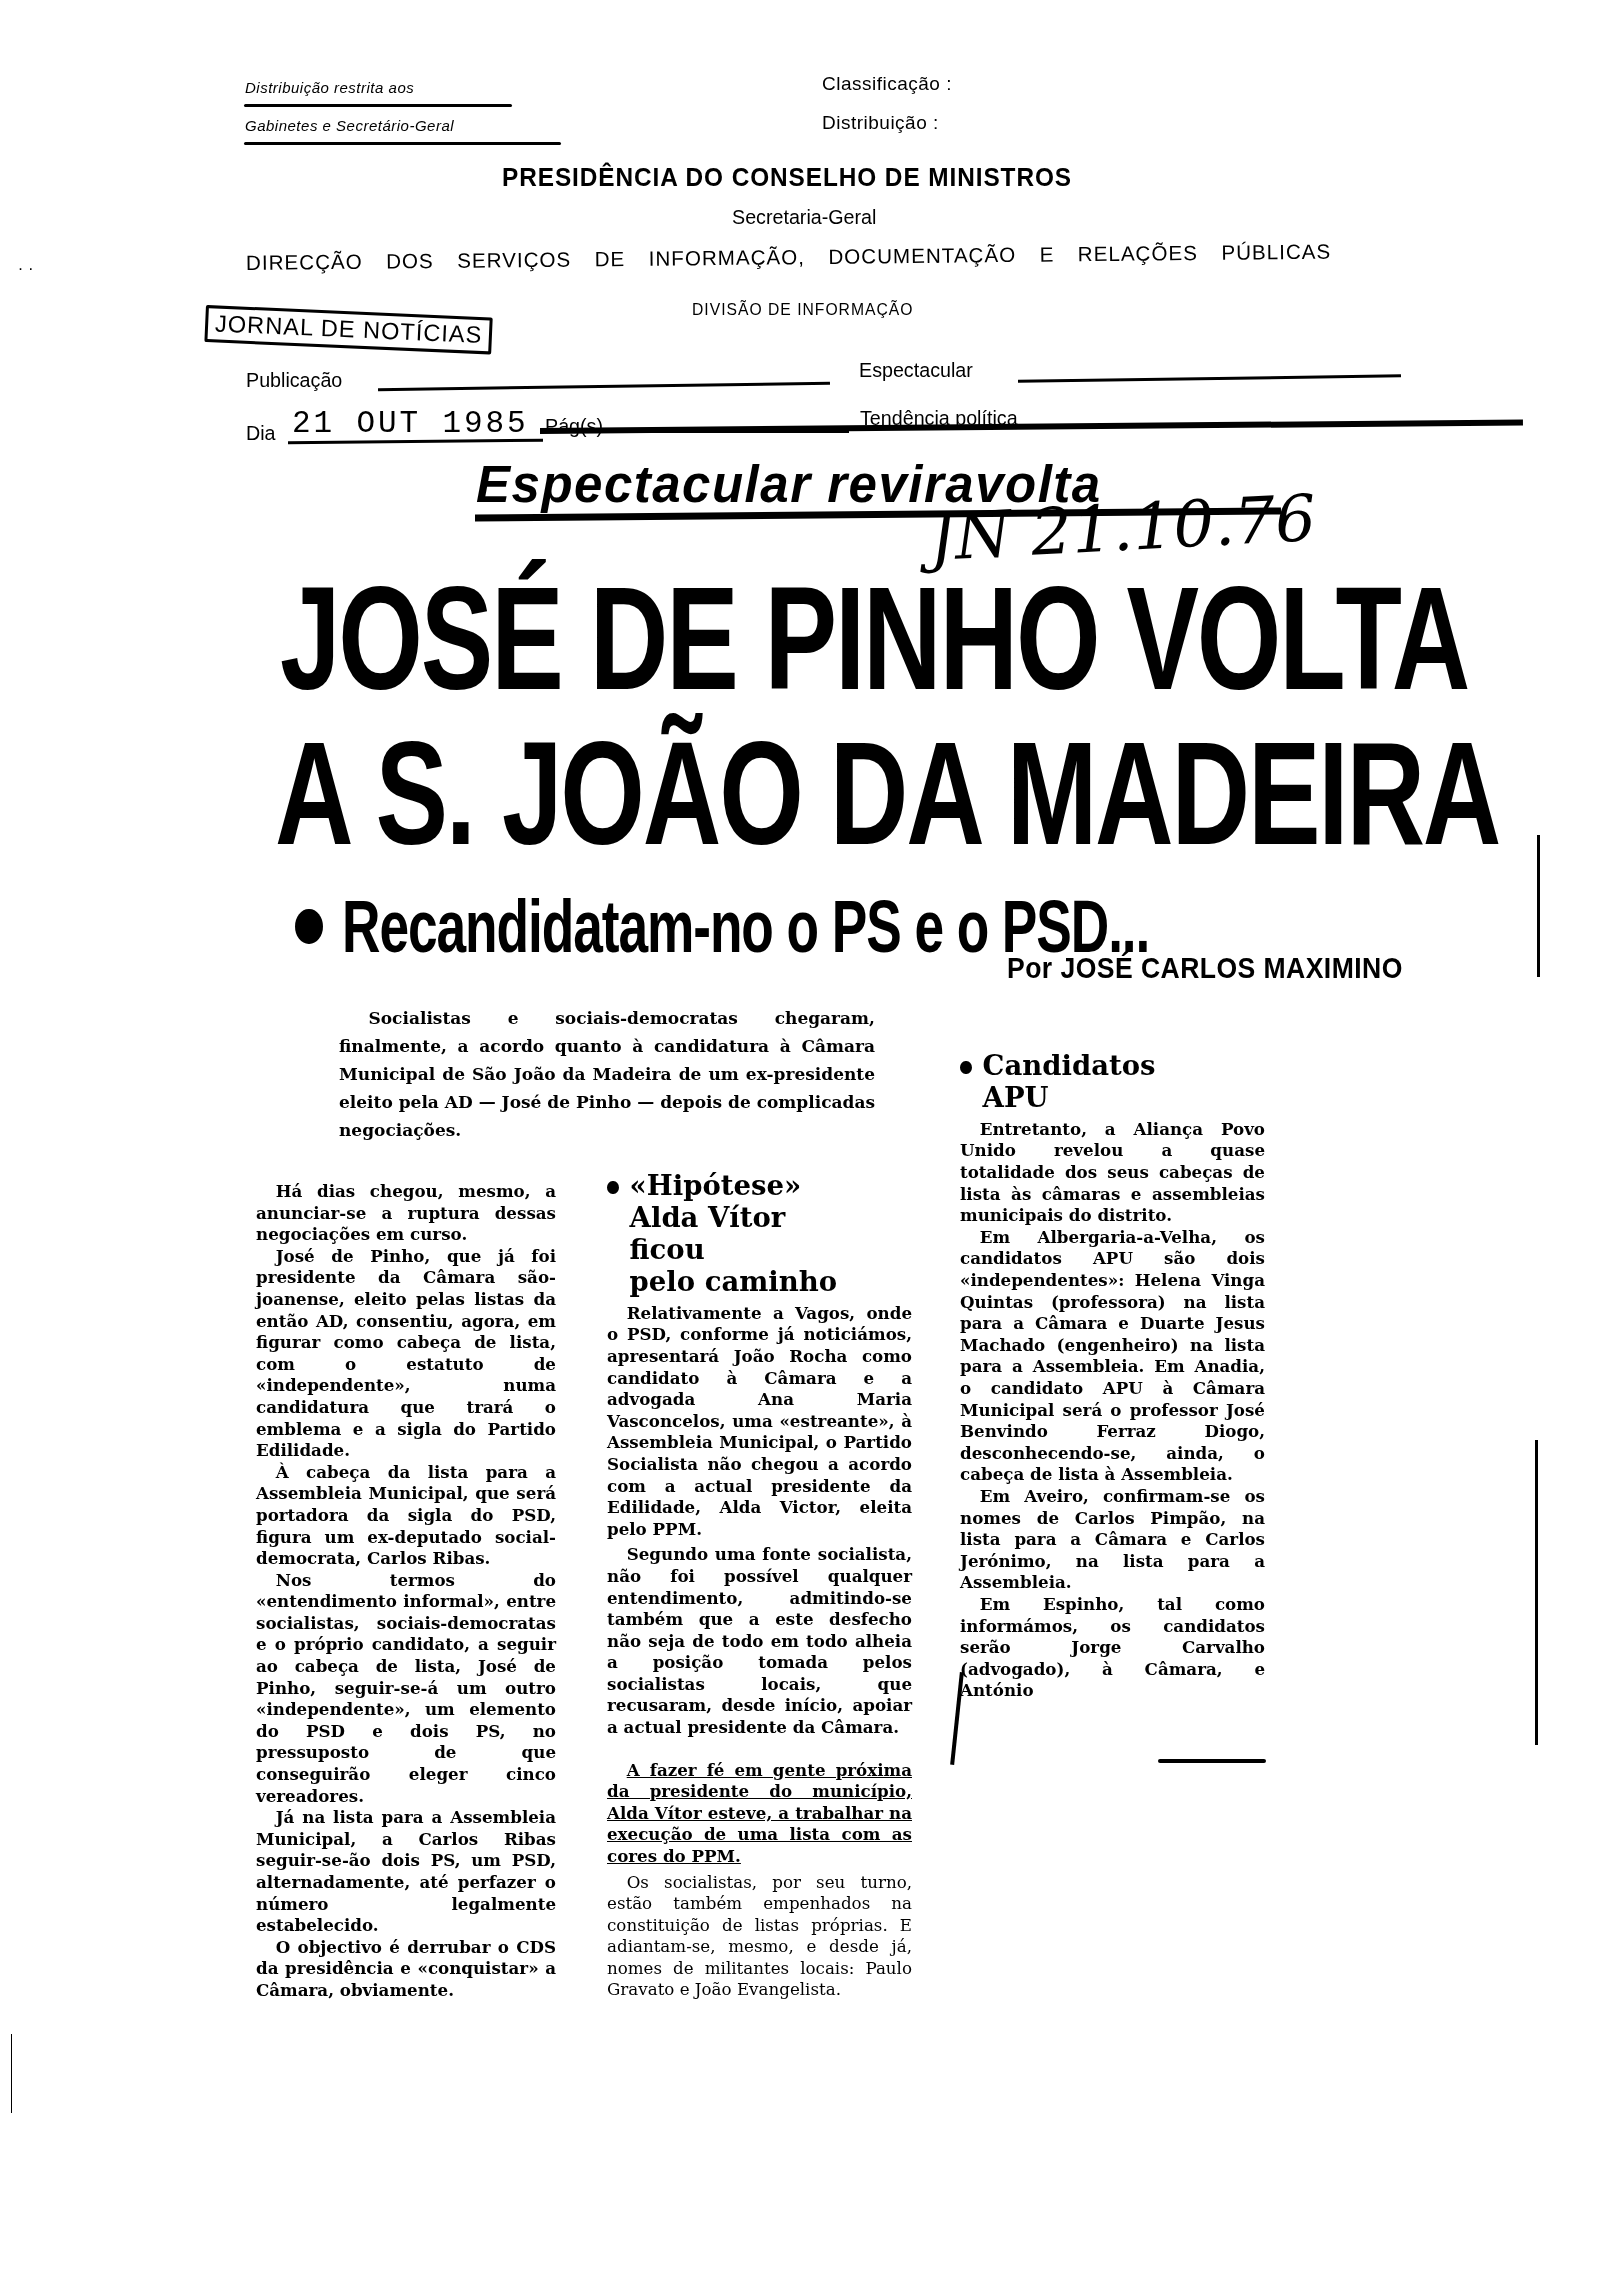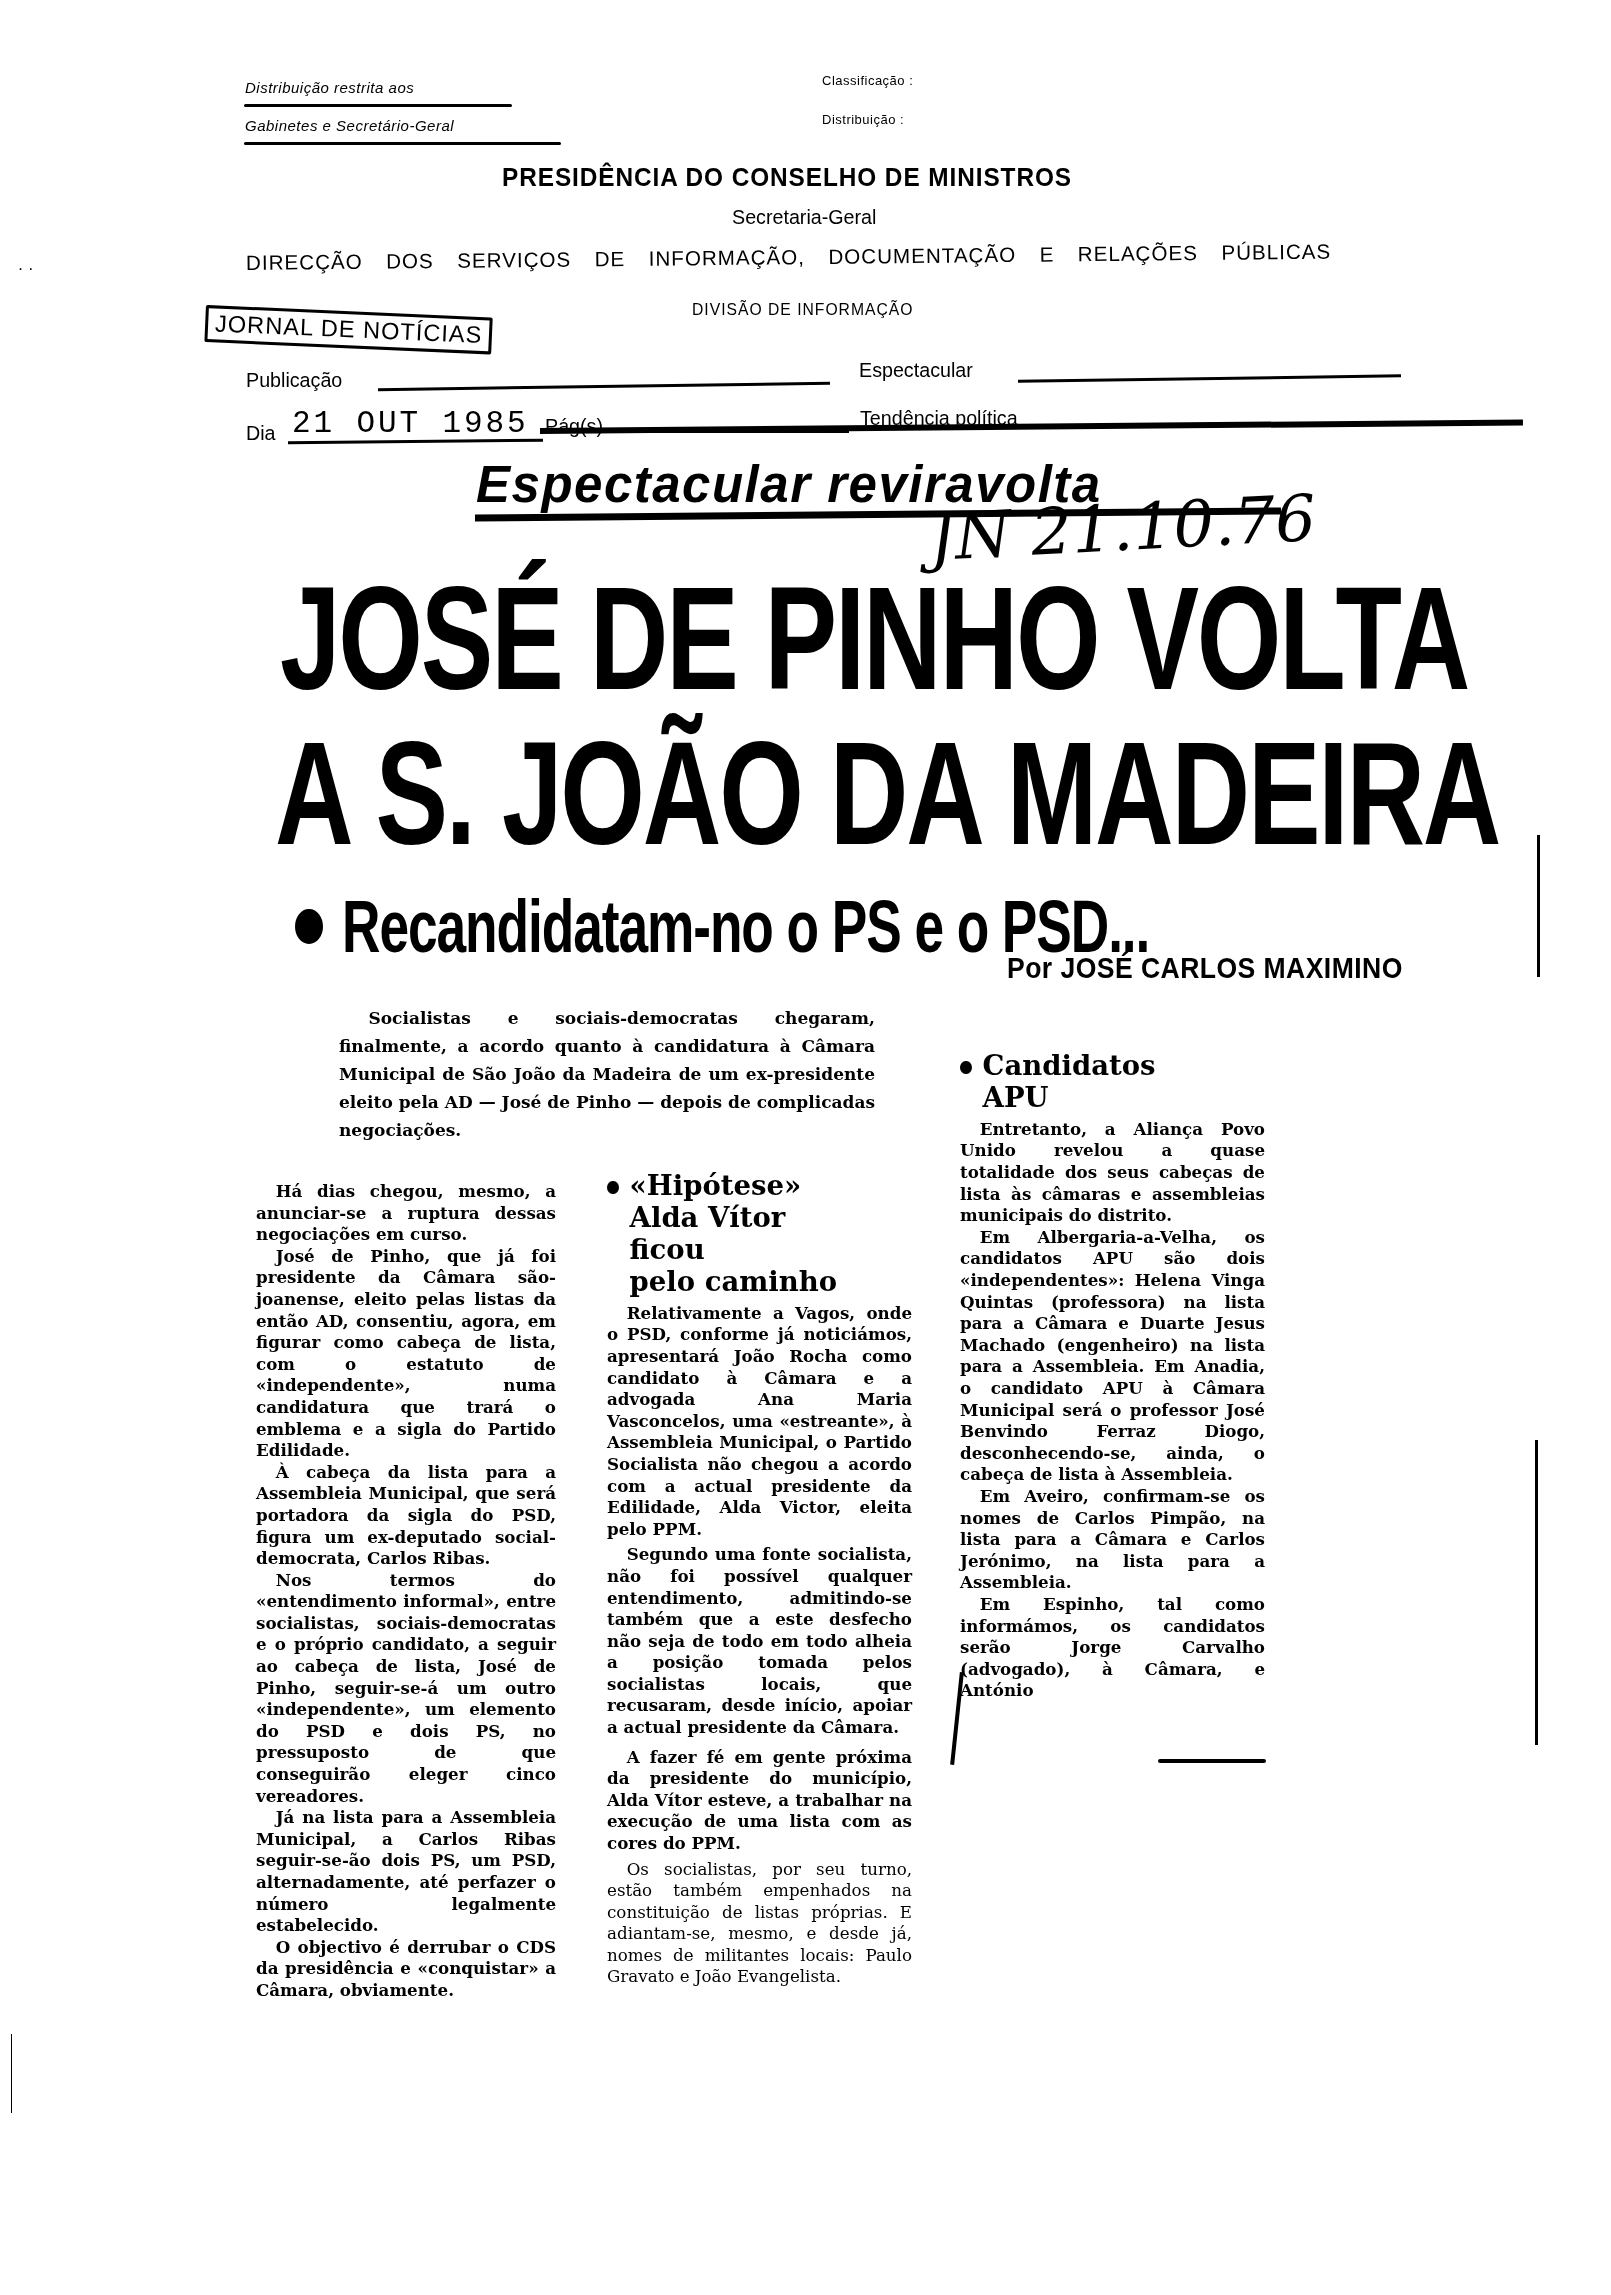--- a/index.html
+++ b/index.html
@@ -2,21 +2,21 @@
 <html style="font-size:7.9px"><head>
 <meta charset="utf-8">
 <style>
   html, body { margin: 0; padding: 0; background: #ffffff; }
   body { width: 1612px; height: 2295px; position: relative; overflow: hidden; color: #000; font-family: "Liberation Sans", sans-serif; }
   .abs { position: absolute; }
 
   
   .restr { font-style: italic; font-size: 15px; font-family: "Liberation Sans Narrow", "Liberation Sans", sans-serif; letter-spacing: 0.5px; }
   .restr-line { height: 2.9px; background: #000; border-radius: 1.5px; }
-  .meta-label { font-size: 13px; letter-spacing: 0.5px; }
+  .meta-label { font-size: 19px; letter-spacing: 0.5px; }
   .ministry { font-size: 26.5px; font-weight: bold; letter-spacing: 1px; transform: scaleX(0.92); transform-origin: left; }
   .secgeral { font-size: 19.7px; }
   .direccao { font-size: 20.6px; word-spacing: 16.7px; letter-spacing: 1px; transform: rotate(-0.6deg); transform-origin: left; }
   .divisao { font-size: 15.7px; letter-spacing: 1px; }
   .stamp { border: 3.9px solid #000; border-radius: 2px; padding: 2px 6.9px; font-size: 23.6px; letter-spacing: 1px; transform: rotate(2.5deg); transform-origin: left top; background: #fff; }
   .form-label { font-size: 19.7px; }
   .fill-line { height: 2.5px; background: #000; }
   .handdate { font-size: 31px; letter-spacing: 2.9px; font-family: "Liberation Mono", monospace; }
   .big-rule { height: 5.9px; background: #000; transform: rotate(-0.5deg); transform-origin: left; }
 
@@ -104,21 +104,21 @@
 <div class="abs" style="left:607px; top:1169px; width:305px;">
   <div class="sec-head">
     <span class="dot"></span><span>«Hipótese»</span>
     <span class="line2">Alda Vítor</span>
     <span class="line2">ficou</span>
     <span class="line2">pelo caminho</span>
   </div>
   <div class="col bold" style="font-weight:bold;">
     <p>Relativamente a Vagos, onde o PSD, conforme já noticiámos, apresentará João Rocha como candidato à Câmara e a advogada Ana Maria Vasconcelos, uma «estreante», à Assembleia Municipal, o Partido Socialista não chegou a acordo com a actual presidente da Edilidade, Alda Victor, eleita pelo PPM.</p>
     <p style="margin-top:3.9px;">Segundo uma fonte socialista, não foi possível qualquer entendimento, admitindo-se também que a este desfecho não seja de todo em todo alheia a posição tomada pelos socialistas locais, que recusaram, desde início, apoiar a actual presidente da Câmara.</p>
-    <p style="margin-top:8px;">A fazer fé em gente próxima da presidente do município, Alda Vítor esteve, a trabalhar na execução de uma lista com as cores do PPM.</p>
+    <p style="margin-top:21px;text-decoration:underline;">A fazer fé em gente próxima da presidente do município, Alda Vítor esteve, a trabalhar na execução de uma lista com as cores do PPM.</p>
     <p style="margin-top:3.9px; font-weight:normal;">Os socialistas, por seu turno, estão também empenhados na constituição de listas próprias. E adiantam-se, mesmo, e desde já, nomes de militantes locais: Paulo Gravato e João Evangelista.</p>
   </div>
 </div>
 
 <div class="abs" style="left:960px; top:1017px; width:305px;margin-top:32px;">
   <div class="sec-head">
     <span class="dot"></span><span>Candidatos</span>
     <span class="line2">APU</span>
   </div>
   <div class="col bold">

